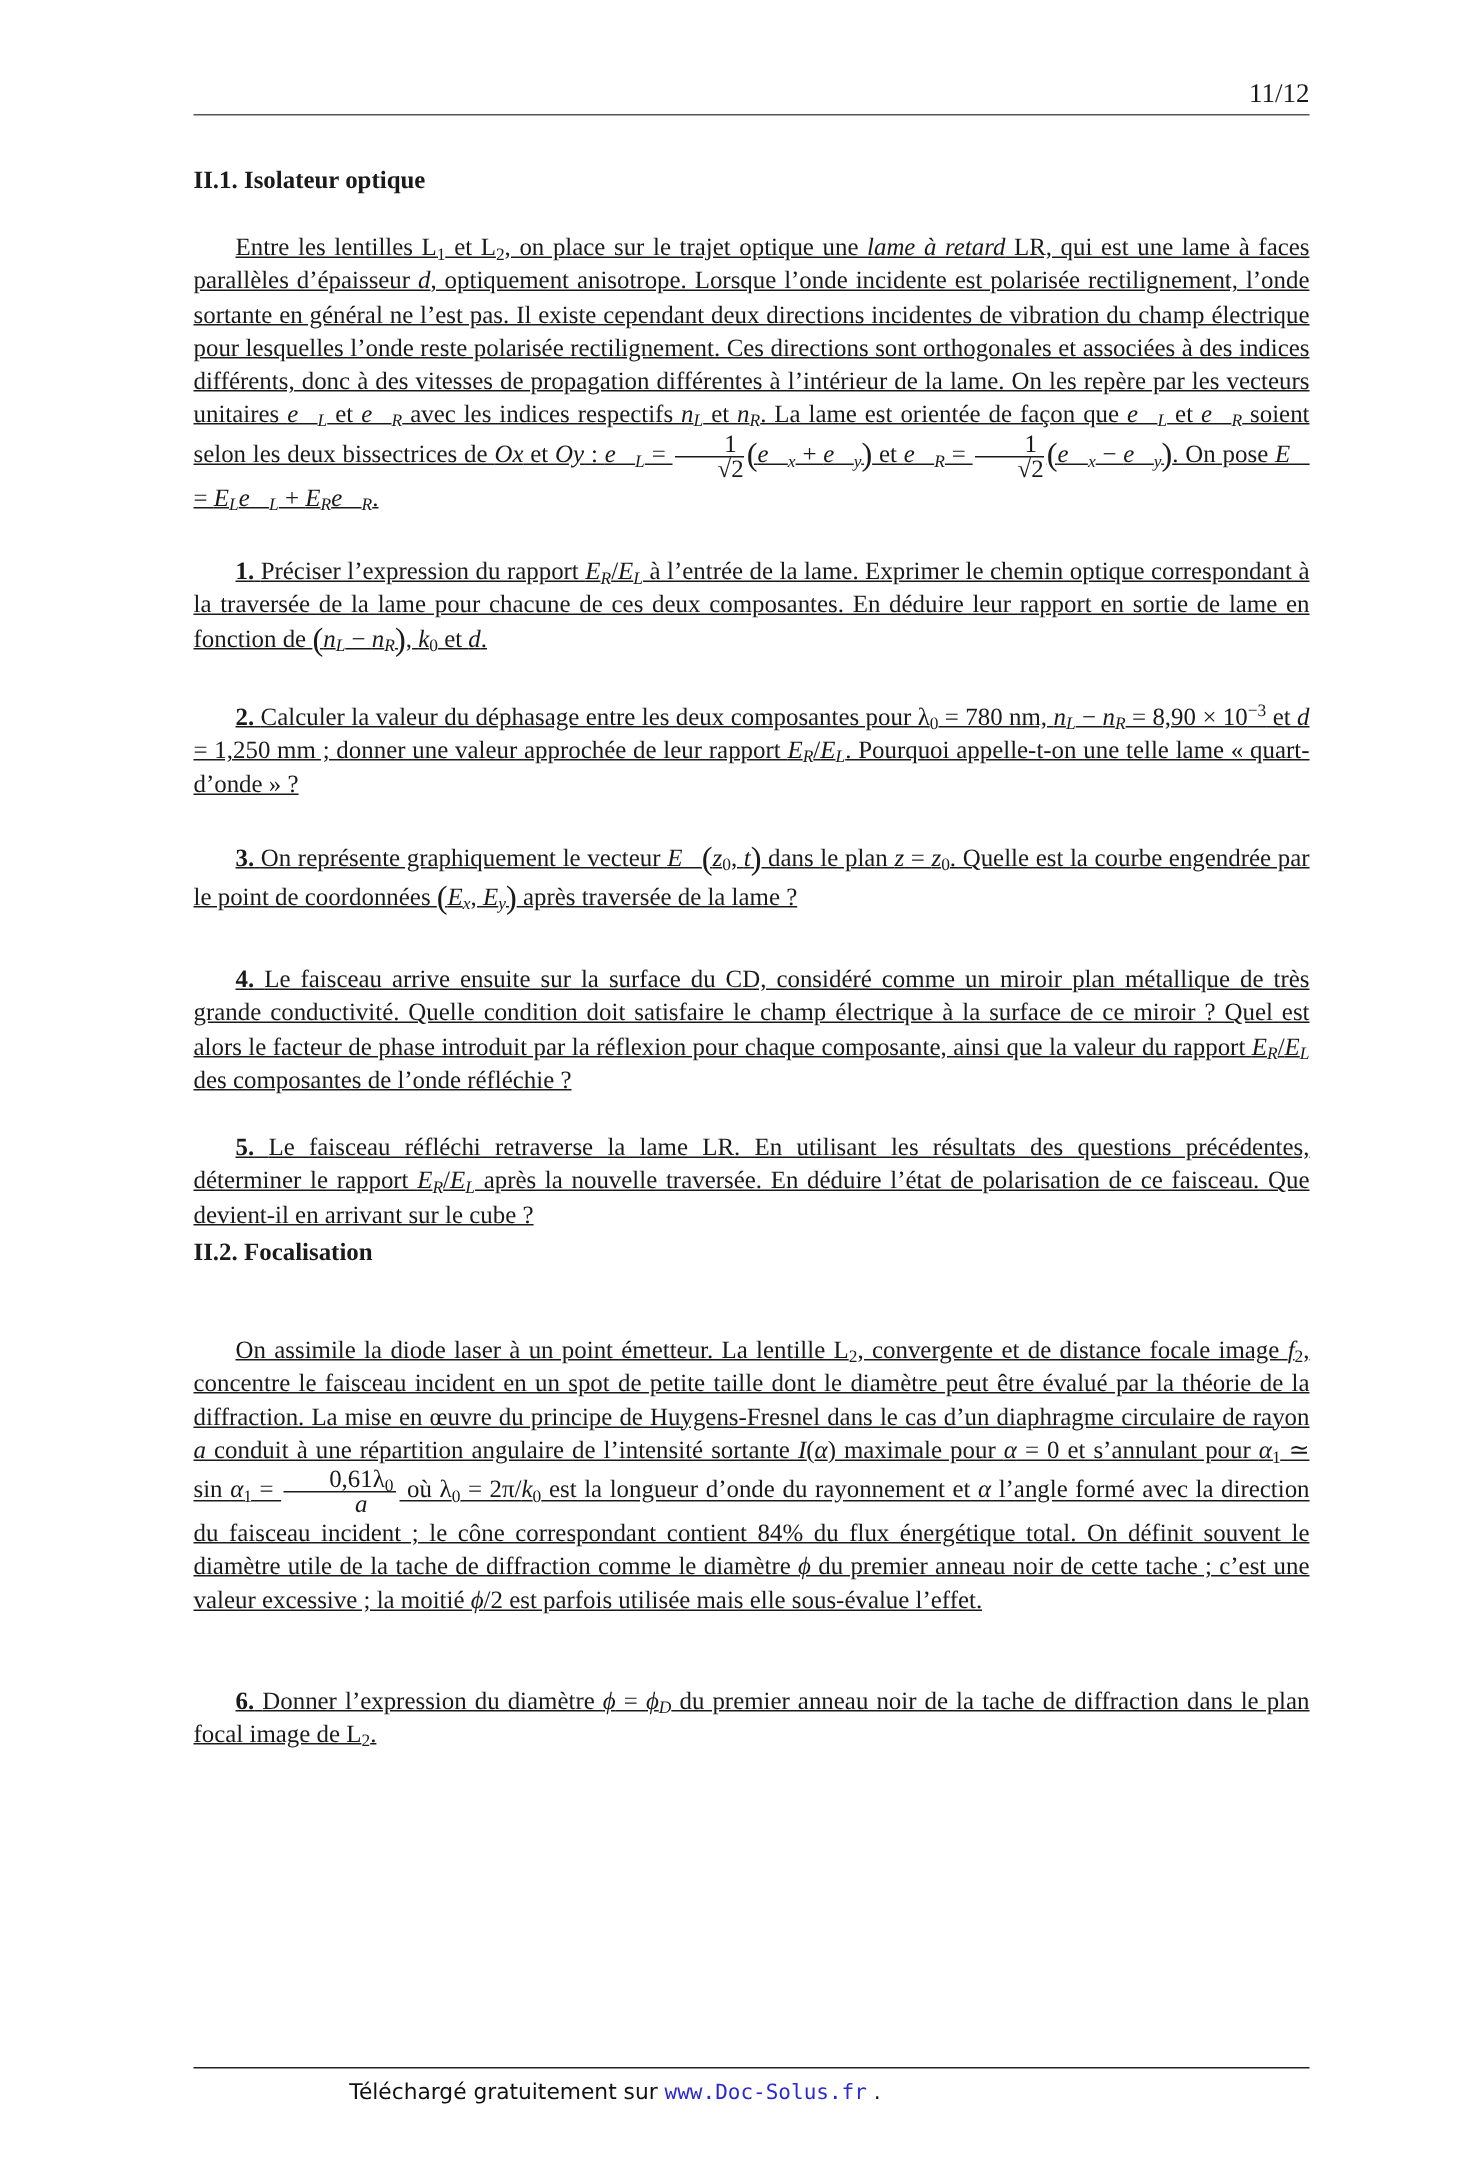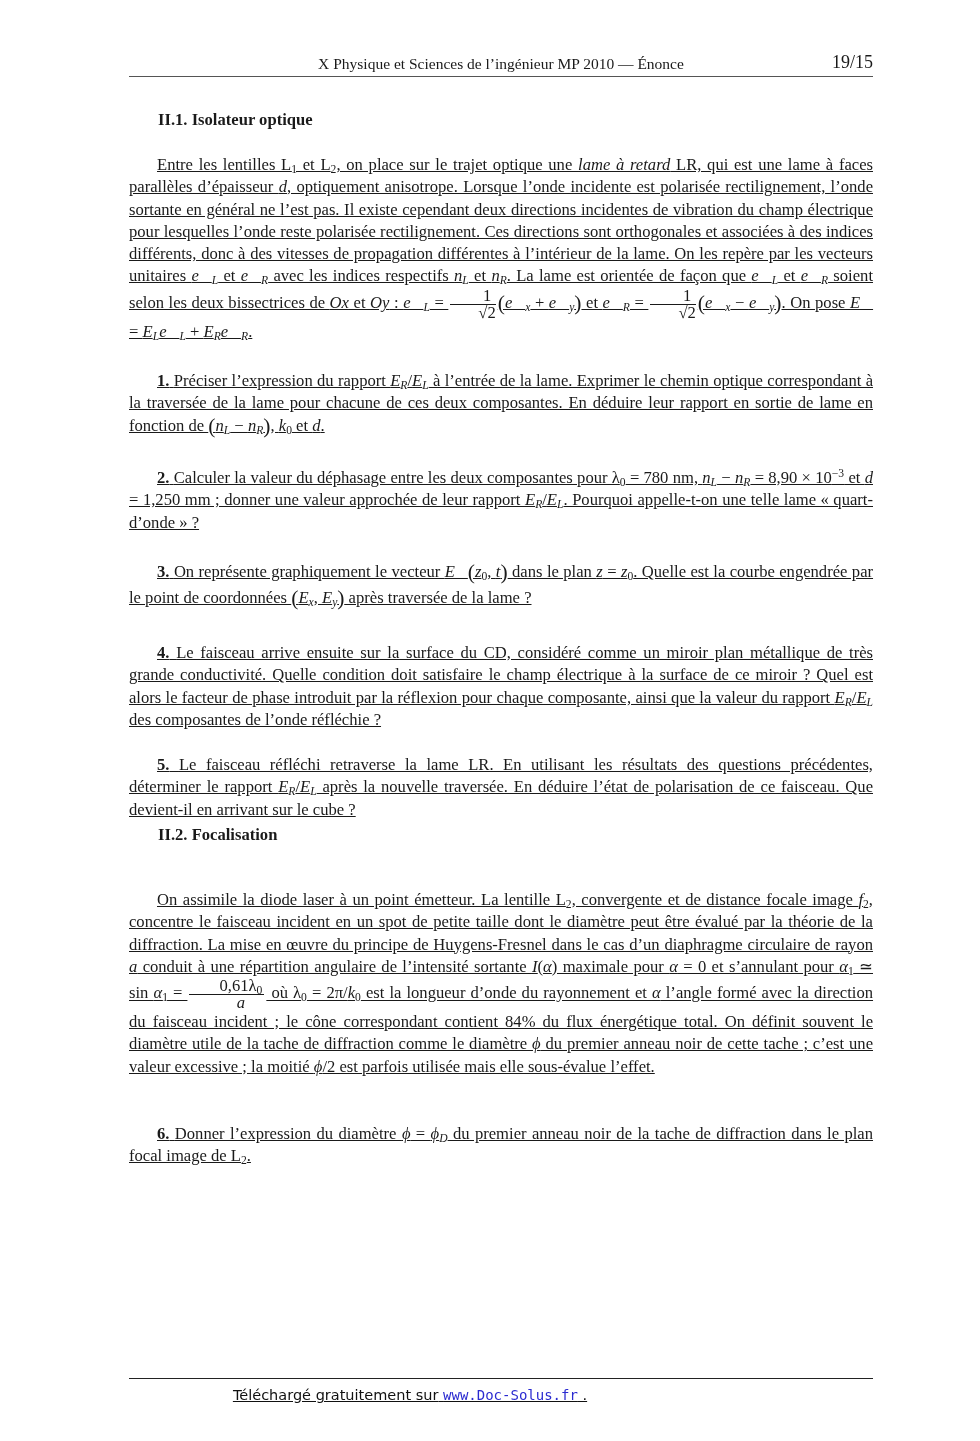--- a/index.html
+++ b/index.html
@@ -8,43 +8,42 @@
   .page { position: absolute; left: 129px; top: 0; width: 744px; }
   .header { position: absolute; top: 52px; left: 0; width: 744px; height: 24px;
             border-bottom: 1.5px solid #555; font-size: 14.2px; }
   .header .title { position: absolute; left: 0; width: 744px; text-align: center; top: 3px;
                    font-family: "Liberation Serif", serif; font-size: 15.5px; }
   .header .pageno { position: absolute; right: 0; top: 0; font-size: 18px;
                     font-family: "Liberation Serif", serif; }
   .body { font-family: "Liberation Serif", serif; font-size: 16.6px; line-height: 22.3px;
           text-align: justify; }
   .section-title { position: absolute; left: 0; font-weight: bold; font-size: 16.6px;
-                   font-family: "Liberation Serif", serif; margin-left: 29px; }
+                   font-family: "Liberation Serif", serif; }
   .para { position: absolute; left: 0; width: 744px; text-indent: 28px; text-decoration: underline; }
   .para b.qn { font-weight: bold; }
   i.m { font-style: italic; }
   sub { font-size: 70%; vertical-align: -3px; line-height: 0; }
   sup { font-size: 70%; vertical-align: 6px; line-height: 0; }
   .frac { display: inline-block; vertical-align: middle; text-align: center; line-height: 16px; margin: 0 2px; }
   .frac .num { display: block; border-bottom: 1px solid #1a1a1a; padding: 0 2px; }
   .frac .den { display: block; }
   .big { font-size: 130%; vertical-align: -2px; }
   .footer-rule { position: absolute; left: 129px; top: 1378px; width: 744px; height: 0;
                  border-top: 1.3px solid #222; }
   .footer { position: absolute; top: 1387px; left: 0; width: 820px; text-align: center;
-            font-family: "DejaVu Sans", sans-serif; font-size: 14.5px; color: #111; text-decoration: underline; }
+            font-family: "DejaVu Sans", sans-serif; font-size: 14.5px; color: #111; }
   .footer .link { font-family: "DejaVu Sans Mono", monospace; color: #2a2ad0; font-size: 14px; }
 </style>
 </head>
 <body>
 
 <div class="page">
   <div class="header">
-    <span class="title">X Physique et Sciences de l’ingénieur MP 2010 — Énonce</span>
-    <span class="pageno">19/15</span>
+    <span class="pageno">11/12</span>
   </div>
 
   <div class="body">
     <div class="section-title" style="top:109px">II.1. Isolateur optique</div>
     <div class="para" style="top:154px">Entre les lentilles L<sub>1</sub> et L<sub>2</sub>, on place sur le trajet optique une <i>lame à retard</i> LR, qui est une lame à faces parallèles d’épaisseur <i class="m">d</i>, optiquement anisotrope. Lorsque l’onde incidente est polarisée rectilignement, l’onde sortante en général ne l’est pas. Il existe cependant deux directions incidentes de vibration du champ électrique pour lesquelles l’onde reste polarisée rectilignement. Ces directions sont orthogonales et associées à des indices différents, donc à des vitesses de propagation différentes à l’intérieur de la lame. On les repère par les vecteurs unitaires <i class="m">e⃗</i><sub><i>L</i></sub> et <i class="m">e⃗</i><sub><i>R</i></sub> avec les indices respectifs <i class="m">n</i><sub><i>L</i></sub> et <i class="m">n</i><sub><i>R</i></sub>. La lame est orientée de façon que <i class="m">e⃗</i><sub><i>L</i></sub> et <i class="m">e⃗</i><sub><i>R</i></sub> soient selon les deux bissectrices de <i class="m">Ox</i> et <i class="m">Oy</i> : <i class="m">e⃗</i><sub><i>L</i></sub> = <span class="frac"><span class="num">1</span><span class="den">√2</span></span><span class="big">(</span><i class="m">e⃗</i><sub><i>x</i></sub> + <i class="m">e⃗</i><sub><i>y</i></sub><span class="big">)</span> et <i class="m">e⃗</i><sub><i>R</i></sub> = <span class="frac"><span class="num">1</span><span class="den">√2</span></span><span class="big">(</span><i class="m">e⃗</i><sub><i>x</i></sub> − <i class="m">e⃗</i><sub><i>y</i></sub><span class="big">)</span>. On pose <i class="m">E⃗</i> = <i class="m">E</i><sub><i>L</i></sub><i class="m">e⃗</i><sub><i>L</i></sub> + <i class="m">E</i><sub><i>R</i></sub><i class="m">e⃗</i><sub><i>R</i></sub>.</div>
 
     <div class="para" style="top:370px">
       <b class="qn">1.</b>
       <span>Préciser l’expression du rapport <i class="m">E</i><sub><i>R</i></sub>/<i class="m">E</i><sub><i>L</i></sub> à l’entrée de la lame. Exprimer le chemin optique correspondant à la traversée de la lame pour chacune de ces deux composantes. En déduire leur rapport en sortie de lame en fonction de <span class="big">(</span><i class="m">n</i><sub><i>L</i></sub> − <i class="m">n</i><sub><i>R</i></sub><span class="big">)</span>, <i class="m">k</i><sub>0</sub> et <i class="m">d</i>.</span>
     </div>

